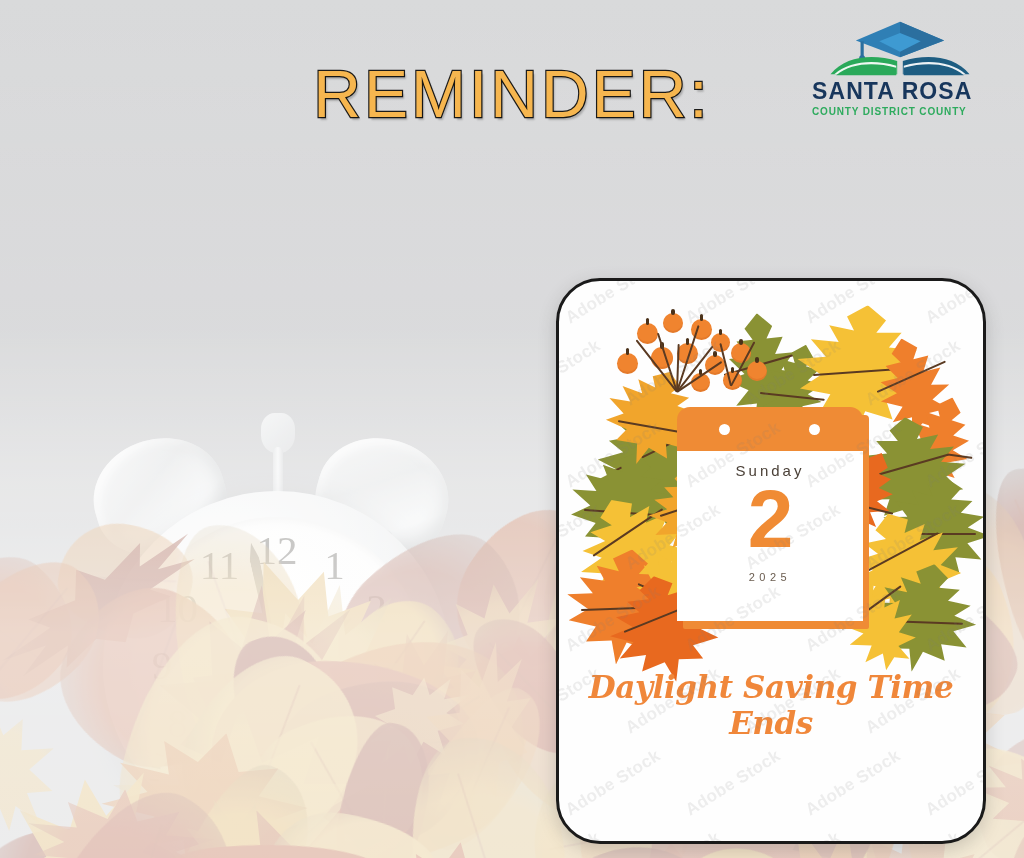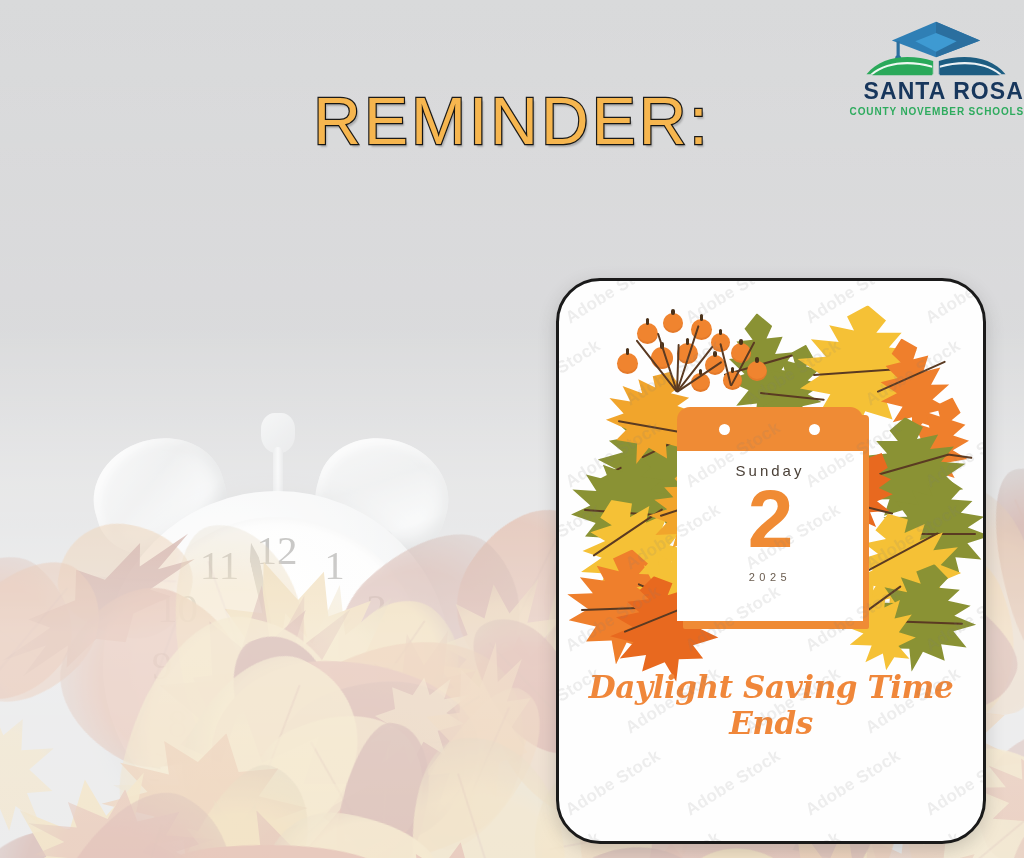--- a/index.html
+++ b/index.html
@@ -195,42 +195,41 @@
   }
 
   
   .title-block {
     position: absolute;
     left: 0;
     right: 0;
     top: 60px;
     text-align: center;
     z-index: 6;
-    margin-top: 27px;
   }
   .title-line {
     color: #f6b64f;
     font-weight: 400;
     letter-spacing: 1px;
     line-height: 1.06;
     -webkit-text-stroke: 2.4px #1c1b19;
     paint-order: stroke fill;
     text-shadow: 2px 3px 2px rgba(0,0,0,0.22);
     margin: 0;
   }
   .title-line.one { font-size: 66px; letter-spacing: 3px; }
   .title-line.two { font-size: 70px; margin-top: 10px; }
 
   
   .logo {
     position: absolute;
-    right: 0;
+    right: 36px;
     top: 16px;
     width: 176px;
-    text-align: right;
+    text-align: left;
     z-index: 7;
   }
   .logo-mark { height: 62px; }
   .logo-name {
     font-size: 23px;
     font-weight: bold;
     color: #17365c;
     letter-spacing: 1.1px;
     line-height: 1.1;
     margin-top: 1px;
@@ -675,21 +674,21 @@
         <path d="M16 62 C 32 42, 62 40, 87 48 L87 62 Z" fill="#2aa95a"></path>
         <path d="M20 62 C 36 48, 62 46, 86 53 L86 62 Z" fill="#ffffff" opacity="0.92"></path>
         <path d="M22 63 C 38 50, 62 49, 86 55 L86 63 Z" fill="#2aa95a"></path>
 
         <path d="M164 62 C 148 42, 118 40, 93 48 L93 62 Z" fill="#1d5d82"></path>
         <path d="M160 62 C 144 48, 118 46, 94 53 L94 62 Z" fill="#ffffff" opacity="0.92"></path>
         <path d="M158 63 C 142 50, 118 49, 94 55 L94 63 Z" fill="#1d5d82"></path>
       </svg>
     </div>
     <div class="logo-name">SANTA ROSA</div>
-    <div class="logo-sub">COUNTY NOVEMBER SCHOOLS</div>
+    <div class="logo-sub">COUNTY DISTRICT COUNTY</div>
   </div>
 
   <div class="card">
 
     <div class="card-art" id="cardart">
         <div class="oak" style="left: 28px; top: 108px; width: 132px; height: 126px; background: rgb(138, 146, 52); transform: rotate(-16deg);"></div>
         <div class="vein" style="left: 49.12px; top: 173.52px; width: 89.76px; transform: rotate(-26deg);"></div>
         <div class="oak" style="left: 6px; top: 152px; width: 118px; height: 112px; background: rgb(138, 146, 52); transform: rotate(14deg);"></div>
         <div class="vein" style="left: 24.88px; top: 210.24px; width: 80.24px; transform: rotate(4deg);"></div>
         <div class="oak" style="left: 42px; top: 70px; width: 104px; height: 98px; background: rgb(241, 165, 44); transform: rotate(20deg);"></div>

